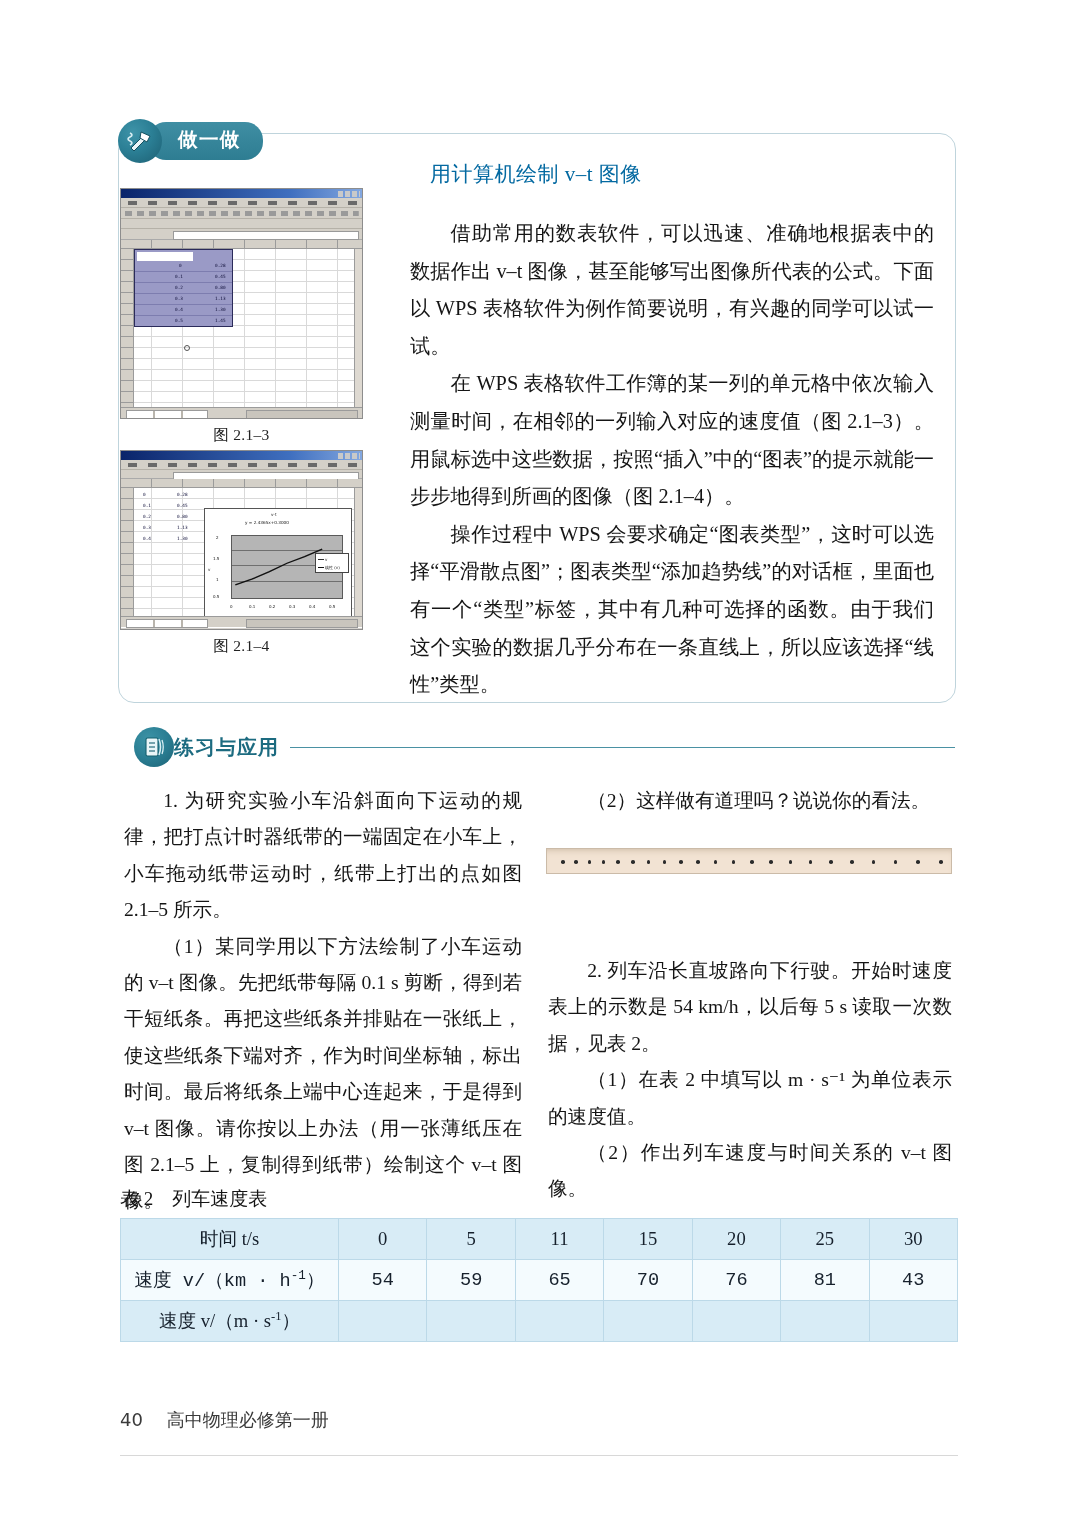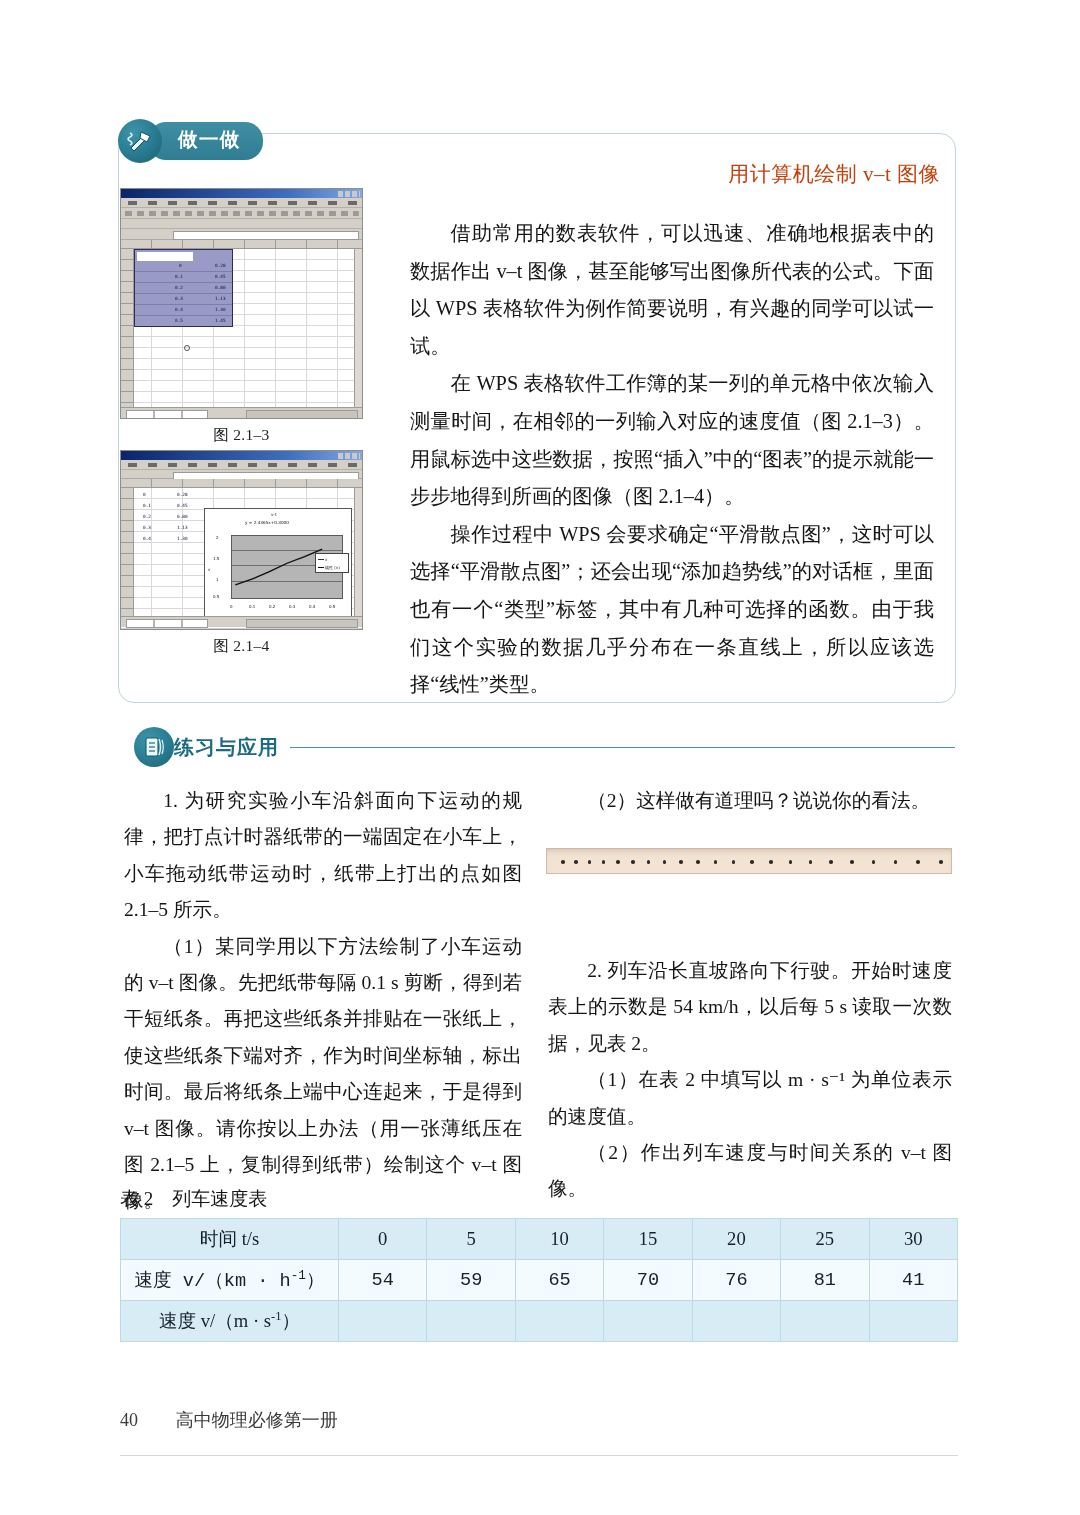--- a/index.html
+++ b/index.html
@@ -96,22 +96,22 @@
   
   .ch-area { position:absolute; left:83px; top:20px; width:148px; height:118px; background:#fff; border:1px solid #555; }
   .ch-plot { position:absolute; left:26px; top:26px; right:8px; bottom:26px; background:#b5b5b5; border:1px solid #5a5a5a; }
   .ch-plot .gl { position:absolute; left:0; right:0; height:1px; background:#6f6f6f; }
   .ch-line { position:absolute; left:0; bottom:0; width:100%; height:100%; }
   .ch-t { position:absolute; font-size:4px; color:#111; font-family:"DejaVu Sans",sans-serif; }
   .ch-leg { position:absolute; right:2px; top:44px; width:34px; height:20px; background:#fff; border:1px solid #444; }
 
   
   .hd-title {
-    position:absolute; left:430px; top:160px; width:510px; text-align:right;
-    font-size: 21px; letter-spacing: .5px; color:#c2410c;
+    position:absolute; left:430px; top:160px; width:510px; text-align:left;
+    font-size: 21px; letter-spacing: .5px; color:#0369a1;
   }
   .body-col {
     position:absolute; left:410px; top:215px; width:524px;
     font-size: 20.3px; line-height: 37.6px; color:#151515;
     text-align: justify; text-justify: inter-ideograph;
   }
   .body-col p { text-indent: 2em; }
 
   .ex-left {
     position:absolute; left:124px; top:783px; width:398px;
@@ -146,21 +146,21 @@
     border-collapse: collapse; font-size:18.6px;
   }
   table.spd td { border: 1.1px solid #bcd9e8; height:41px; text-align:center; color:#16202c; padding:0 2px;}
   table.spd tr.r-odd td { background:#d8ecf6; }
   table.spd tr.r-even td { background:#f4fbfe;font-family:Liberation Mono, monospace; }
   table.spd td.lbl { width:218px; text-align:center; }
   .sup { font-size: 0.68em; vertical-align: super; }
 
   .footer { position:absolute; left:120px; top:1408px; font-size:18px; color:#3a3a3a;
             font-family:"DejaVu Sans","Liberation Sans",sans-serif; }
-  .footer .pg { margin-right:32px;font-family:Liberation Serif, serif; }
+  .footer .pg { margin-right:18px; }
   .footrule { position:absolute; left:120px; top:1455px; width:838px; height:1px; background:#d8d8d8; }
 </style>
 </head>
 <body>
 
 <div class="page">
 
   <div class="doit-box"></div>
 
   <div class="badge-row">
@@ -265,21 +265,21 @@
         <div class="ss-tabs"></div>
       </div>
     </div>
     <div class="fig-cap">图 2.1–4</div>
   </div>
 
   <div class="hd-title">用计算机绘制 v–t 图像</div>
   <div class="body-col">
     <p>借助常用的数表软件，可以迅速、准确地根据表中的数据作出 v–t 图像，甚至能够写出图像所代表的公式。下面以 WPS 表格软件为例作简要说明，有兴趣的同学可以试一试。</p>
     <p>在 WPS 表格软件工作簿的某一列的单元格中依次输入测量时间，在相邻的一列输入对应的速度值（图 2.1–3）。用鼠标选中这些数据，按照“插入”中的“图表”的提示就能一步步地得到所画的图像（图 2.1–4）。</p>
-    <p>操作过程中 WPS 会要求确定“平滑散点图”，这时可以选择“平滑散点图”；还会出现“添加趋势线”的对话框，里面也有一个“类型”标签，其中有几种可选择的函数。由于我们这个实验的数据几乎分布在一条直线上，所以应该选择“线性”类型。</p>
+    <p>操作过程中 WPS 会要求确定“图表类型”，这时可以选择“平滑散点图”；图表类型“添加趋势线”的对话框，里面也有一个“类型”标签，其中有几种可选择的函数。由于我们这个实验的数据几乎分布在一条直线上，所以应该选择“线性”类型。</p>
   </div>
 
   <div class="prac-row">
     <span class="prac-icon">
       <svg width="26" height="26" viewBox="0 0 26 26">
         <rect x="5" y="4" width="12" height="18" rx="1.5" fill="#eaf6f8" stroke="#15606f" stroke-width="1.1"></rect>
         <line x1="8" y1="9" x2="14" y2="9" stroke="#15606f" stroke-width="1.1"></line>
         <line x1="8" y1="13" x2="14" y2="13" stroke="#15606f" stroke-width="1.1"></line>
         <line x1="8" y1="17" x2="14" y2="17" stroke="#15606f" stroke-width="1.1"></line>
         <path d="M18 5 q3 8 0 16" fill="none" stroke="#d8eef3" stroke-width="1.5"></path>
@@ -332,35 +332,35 @@
     <p>（2）作出列车速度与时间关系的 v–t 图像。</p>
   </div>
 
   <div class="tbl-title">表 2　列车速度表</div>
   <table class="spd">
     <tbody>
         <tr class="r-odd">
       <td class="lbl">时间 t/s</td>
       <td>0</td>
       <td>5</td>
-      <td>10</td>
+      <td>11</td>
       <td>15</td>
       <td>20</td>
       <td>25</td>
       <td>30</td>
     </tr>
     <tr class="r-even">
       <td class="lbl"><span>速度 v/（km · h</span><span class="sup">-1</span>）</td>
       <td>54</td>
       <td>59</td>
       <td>65</td>
       <td>70</td>
       <td>76</td>
       <td>81</td>
-      <td>41</td>
+      <td>43</td>
     </tr>
     <tr class="r-odd">
       <td class="lbl"><span>速度 v/（m · s</span><span class="sup">-1</span>）</td>
       <td></td>
       <td></td>
       <td></td>
       <td></td>
       <td></td>
       <td></td>
       <td></td>

